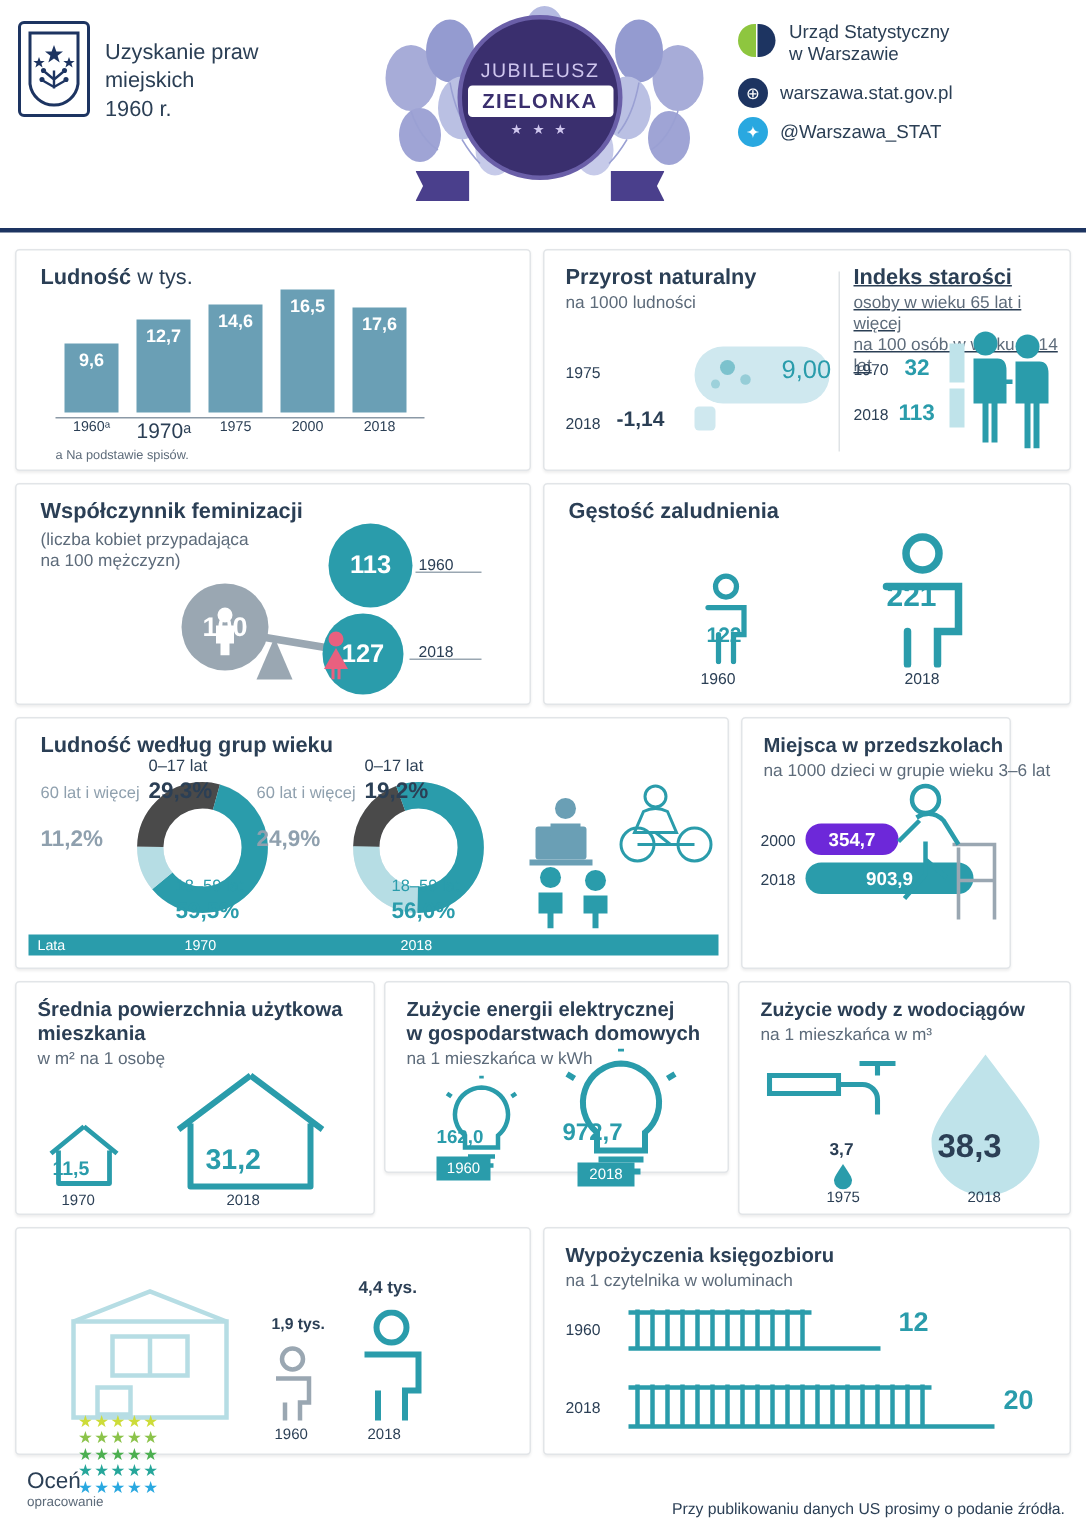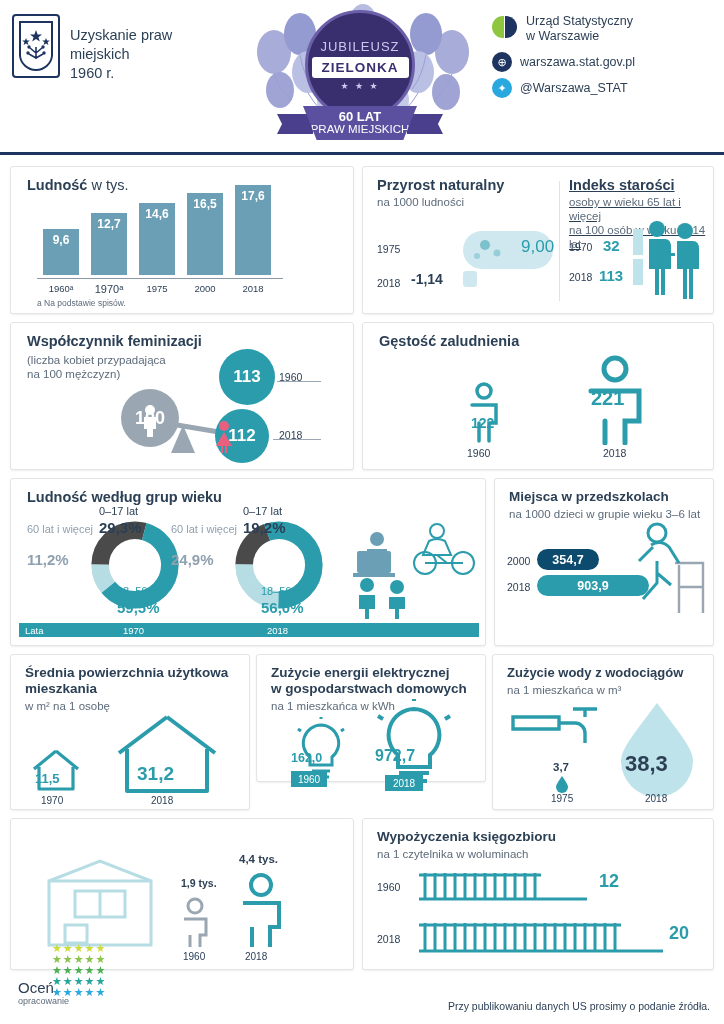--- a/index.html
+++ b/index.html
@@ -157,24 +157,20 @@
         <div class="badge-circle">
           <div class="jub">JUBILEUSZ</div>
           <div class="zielonka">ZIELONKA</div>
           <div class="stars">★ ★ ★</div>
         </div>
       </div>
 
       <div class="ribbon" style="left:39px;">
         <div class="ribbon-l"></div>
         <div class="ribbon-r"></div>
-        <div class="ribbon-main">
-          <b>60 LAT</b>
-          <span>PRAW MIEJSKICH</span>
-        </div>
       </div>
     </div>
 
     <div class="org">
       <div class="org-row">
         <div class="org-logo">
           <div class="half-l"></div>
             <div class="half-r"></div>
         </div>
         <div class="org-name">
@@ -215,30 +211,30 @@
         <div class="bar" style="height:72px; display:flex; align-items:flex-start; justify-content:center;">
           <span style="color:#fff;font-size:12px;font-weight:bold;padding-top:4px;">14,6</span>
         </div>
       </div>
       <div class="barcol">
         <div class="bar" style="height:82px; display:flex; align-items:flex-start; justify-content:center;">
           <span style="color:#fff;font-size:12px;font-weight:bold;padding-top:4px;">16,5</span>
         </div>
       </div>
       <div class="barcol">
-        <div class="bar" style="height:90px; display:flex; align-items:flex-start; justify-content:center;">
+        <div class="bar" style="height:70px; display:flex; align-items:flex-start; justify-content:center;">
           <span style="color:#fff;font-size:12px;font-weight:bold;padding-top:4px;">17,6</span>
         </div>
       </div>
     </div>
 
     <div style="position:absolute; left:26px; bottom:34px; width:246px; height:1px; background:#8b99a6;"></div>
     <div style="position:absolute; left:32px; bottom:18px; display:flex; gap:12px;">
       <span style="width:36px;text-align:center;font-size:9.5px;">1960ᵃ</span>
-      <span style="width:36px;text-align:center;font-size:11px;">1970ᵃ</span>
+      <span style="width:36px;text-align:center;font-size:14px;">1970ᵃ</span>
       <span style="width:36px;text-align:center;font-size:9.5px;">1975</span>
       <span style="width:36px;text-align:center;font-size:9.5px;">2000</span>
       <span style="width:36px;text-align:center;font-size:9.5px;">2018</span>
     </div>
     <div style="position:absolute; left:26px; bottom:5px; font-size:8.5px; color:#5d6b7a;">a Na podstawie spisów.</div>
   </div>
 
   <div class="card" style="left:362px; top:166px; width:352px; height:148px;">
 
     <div style="position:absolute; left:14px; top:10px; width:160px;">
@@ -299,21 +295,21 @@
 
     <div class="circle-num" style="position:absolute; left:112px; top:396px;"></div>
     <div class="circle-num" style="position:absolute; left:110px; top:392px;"></div>
 
     <div class="circle-num" style="position:absolute; left:110px; top:66px; width:58px; height:58px; background:#9aa7b2; font-size:18px;">100</div>
 
     <div class="circle-num" style="position:absolute; left:208px; top:26px; width:56px; height:56px; background:#2a9cab; font-size:17px;">113</div>
     <div style="position:absolute; left:268px; top:48px;" class="yr">1960</div>
     <div style="position:absolute; left:266px; top:58px; width:44px; height:1px; background:#9aa7b2;"></div>
 
-    <div class="circle-num" style="position:absolute; left:204px; top:86px; width:54px; height:54px; background:#2a9cab; font-size:17px;">112</div>
+    <div class="circle-num" style="position:absolute; left:204px; top:86px; width:54px; height:54px; background:#2a9cab; font-size:17px;">127</div>
     <div style="position:absolute; left:268px; top:106px;" class="yr">2018</div>
     <div style="position:absolute; left:262px; top:116px; width:48px; height:1px; background:#9aa7b2;"></div>
 
     <svg style="position:absolute; left:126px; top:80px;" width="26" height="34" viewBox="0 0 26 34">
       <g fill="#ffffff">
           <circle cx="13" cy="7" r="5"></circle>
           <path d="M7 14 h12 v12 h-3 v8 h-6 v-8 h-3 z"></path>
         </g>
     </svg>
     <svg style="position:absolute; left:200px; top:96px;" width="26" height="34" viewBox="0 0 26 34">
@@ -400,26 +396,26 @@
         <path d="M38 82 h16 v12 h-6 v10 h-4 v-10 h-6 z"></path>
       </g>
     </svg>
 
     <div style="position:absolute; left:8px; bottom:8px; width:460px; height:14px; background:#2a9cab;"></div>
     <div style="position:absolute; left:14px; bottom:9px; font-size:9.5px; color:#fff;">Lata</div>
     <div style="position:absolute; left:112px; bottom:9px; font-size:9.5px; color:#fff;">1970</div>
     <div style="position:absolute; left:256px; bottom:9px; font-size:9.5px; color:#fff;">2018</div>
   </div>
 
-  <div class="card" style="left:494px; top:478px; width:220px; height:168px;">
+  <div class="card" style="left:494px; top:478px; width:180px; height:168px;">
     <div class="card-title" style="position:absolute; left:14px; top:10px; font-size:13.5px;">Miejsca w przedszkolach</div>
     <div class="card-sub" style="position:absolute; left:14px; top:28px; width:200px;">na 1000 dzieci w grupie wieku 3–6 lat</div>
 
     <div style="position:absolute; left:12px; top:76px; font-size:10.5px;">2000</div>
-    <div style="position:absolute; left:42px; top:70px; width:62px; height:21px; border-radius:11px; background:#0c4a6e; color:#fff; font-size:12.5px; font-weight:bold; display:flex; align-items:center; justify-content:center;">354,7</div>
+    <div style="position:absolute; left:42px; top:70px; width:62px; height:21px; border-radius:11px; background:#6d28d9; color:#fff; font-size:12.5px; font-weight:bold; display:flex; align-items:center; justify-content:center;">354,7</div>
 
     <div style="position:absolute; left:12px; top:102px; font-size:10.5px;">2018</div>
     <div style="position:absolute; left:42px; top:96px; width:112px; height:21px; border-radius:11px; background:#2a9cab; color:#fff; font-size:12.5px; font-weight:bold; display:flex; align-items:center; justify-content:center;">903,9</div>
 
     <svg style="position:absolute; right:4px; top:38px;" width="86" height="120" viewBox="0 0 86 120">
       <g fill="none" stroke="#9aa7b2" stroke-width="2.4">
         <path d="M52 46 h28 v2 M56 48 v48 M80 48 v48 M56 70 h24"></path>
       </g>
       <g fill="none" stroke="#2a9cab" stroke-width="3">
         <circle cx="34" cy="16" r="9"></circle>

